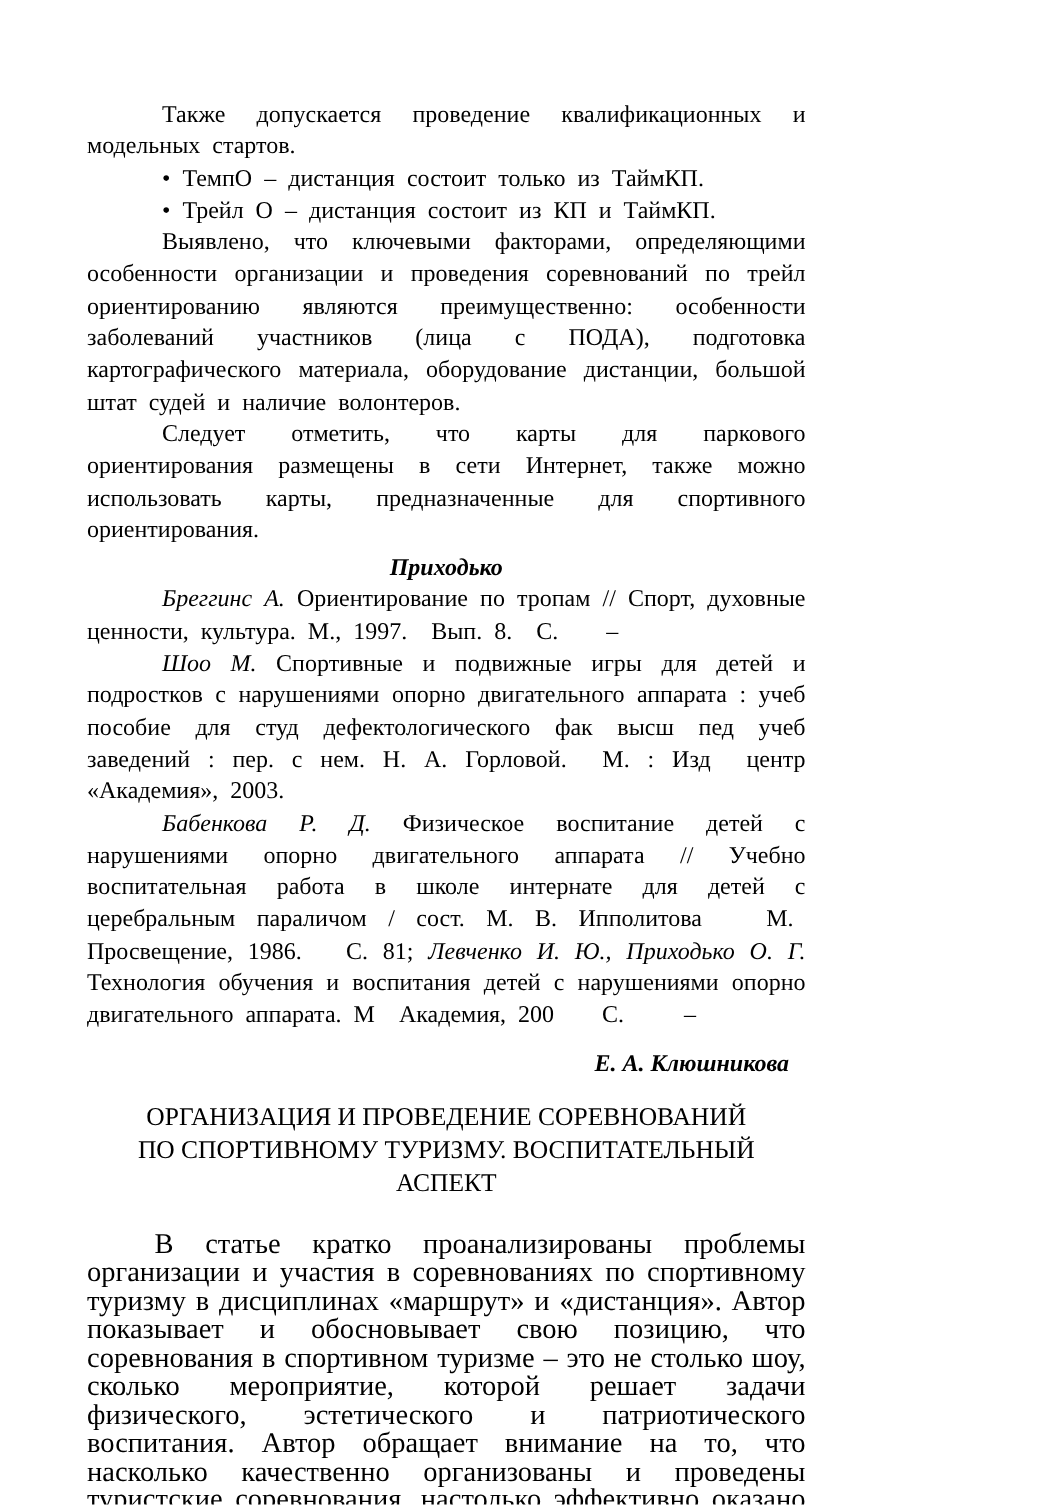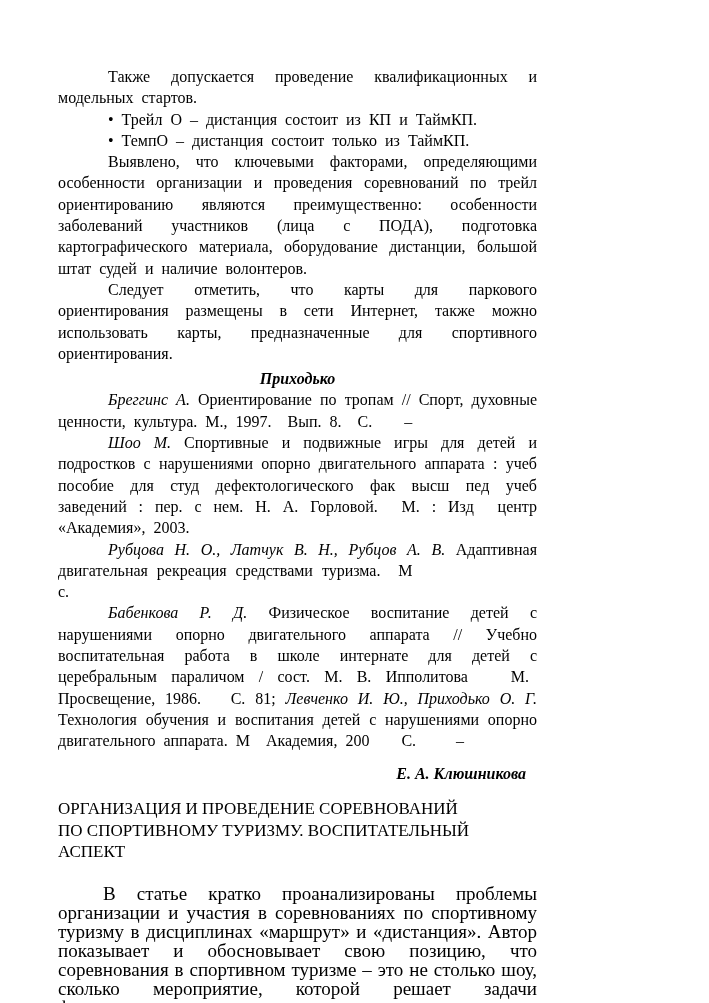--- a/index.html
+++ b/index.html
@@ -54,50 +54,49 @@
     line-height: 21.3px;
     text-align: right;
     font-weight: bold;
     font-style: italic;
   }
   .article-title {
     margin: 14px 0 0 0;
     font-size: 17px;
     line-height: 21.8px;
     font-weight: normal;
-    text-align: left;
+    text-align: center;
   }
   .abstract {
     margin: 22px 0 0 0;
     font-size: 19px;
     line-height: 18.9px;
     text-align: justify;
     text-indent: 45px;
     word-spacing: 1px;
   }
 </style>
 </head>
 <body>
 
 <div class="page">
 
   <p class="para">Также допускается проведение квалификационных и модельных стартов.</p>
+  <p class="para">• ТемпО – дистанция состоит только из ТаймКП.</p>
   <p class="para">• Трейл О – дистанция состоит из КП и ТаймКП.</p>
-  <p class="para">• ТемпО – дистанция состоит только из ТаймКП.</p>
   <p class="para">Выявлено, что ключевыми факторами, определяющими особенности организации и проведения соревнований по трейл ориентированию  являются преимущественно: особенности заболеваний участников (лица с ПОДА), подготовка картографического материала, оборудование дистанции, большой штат судей и наличие волонтеров.</p>
   <p class="para">Следует отметить, что карты для паркового ориентирования размещены в сети Интернет, также можно использовать карты, предназначенные для спортивного ориентирования.</p>
 
   <p class="notes-heading">Приходько</p>
 
 
   <p class="para"><span class="ref-author">Бреггинс А.</span><span> Ориентирование по тропам // Спорт, духовные ценности, культура. М., 1997.&nbsp; Вып. 8.&nbsp; С.&nbsp;&nbsp;&nbsp;&nbsp;–</span></p>
 
   <p class="para"><span class="ref-author">Шоо М.</span><span> Спортивные и подвижные игры для детей и подростков с нарушениями опорно двигательного аппарата : учеб пособие для студ дефектологического фак высш пед учеб заведений : пер. с нем. Н. А. Горловой.&nbsp; М. : Изд&nbsp; центр «Академия», 2003.</span></p>
 
-  <p class="para"><span class="ref-author">Рубцова Н. О., Латчук В. Н., Рубцов А. В.</span><span> Адаптивная двигательная рекреация средствами туризма.&nbsp; М&nbsp;&nbsp;&nbsp;&nbsp;&nbsp;&nbsp;&nbsp;&nbsp;&nbsp;&nbsp;&nbsp;&nbsp;&nbsp;&nbsp; с.</span></p>
 
   <p class="para"><span class="ref-author">Бабенкова Р. Д.</span><span> Физическое воспитание детей с нарушениями опорно двигательного аппарата // Учебно воспитательная работа в школе интернате для детей с церебральным параличом /  сост. М. В. Ипполитова&nbsp;&nbsp; М.&nbsp; Просвещение, 1986.&nbsp;&nbsp; С. 81; </span><span class="ref-author">Левченко И. Ю., Приходько О. Г.</span><span> Технология обучения и воспитания детей с нарушениями опорно двигательного аппарата. М&nbsp; Академия, 200&nbsp;&nbsp;&nbsp; С.&nbsp;&nbsp;&nbsp;&nbsp; –</span></p>
 
 
   <p class="author-line">Е. А. Клюшникова</p>
 
   <h1 class="article-title"><span>ОРГАНИЗАЦИЯ И ПРОВЕДЕНИЕ СОРЕВНОВАНИЙ</span><br><span>ПО СПОРТИВНОМУ ТУРИЗМУ. ВОСПИТАТЕЛЬНЫЙ АСПЕКТ</span></h1>
 
   <p class="abstract">В статье кратко проанализированы проблемы организации и участия в соревнованиях по спортивному туризму в дисциплинах «маршрут» и «дистанция». Автор показывает и обосновывает свою позицию, что соревнования в спортивном туризме – это не столько шоу, сколько мероприятие, которой решает задачи физического, эстетического и патриотического воспитания. Автор обращает внимание на то, что насколько качественно организованы и проведены туристские соревнования, настолько эффективно оказано влияние на формирование личности человека</p>
 

